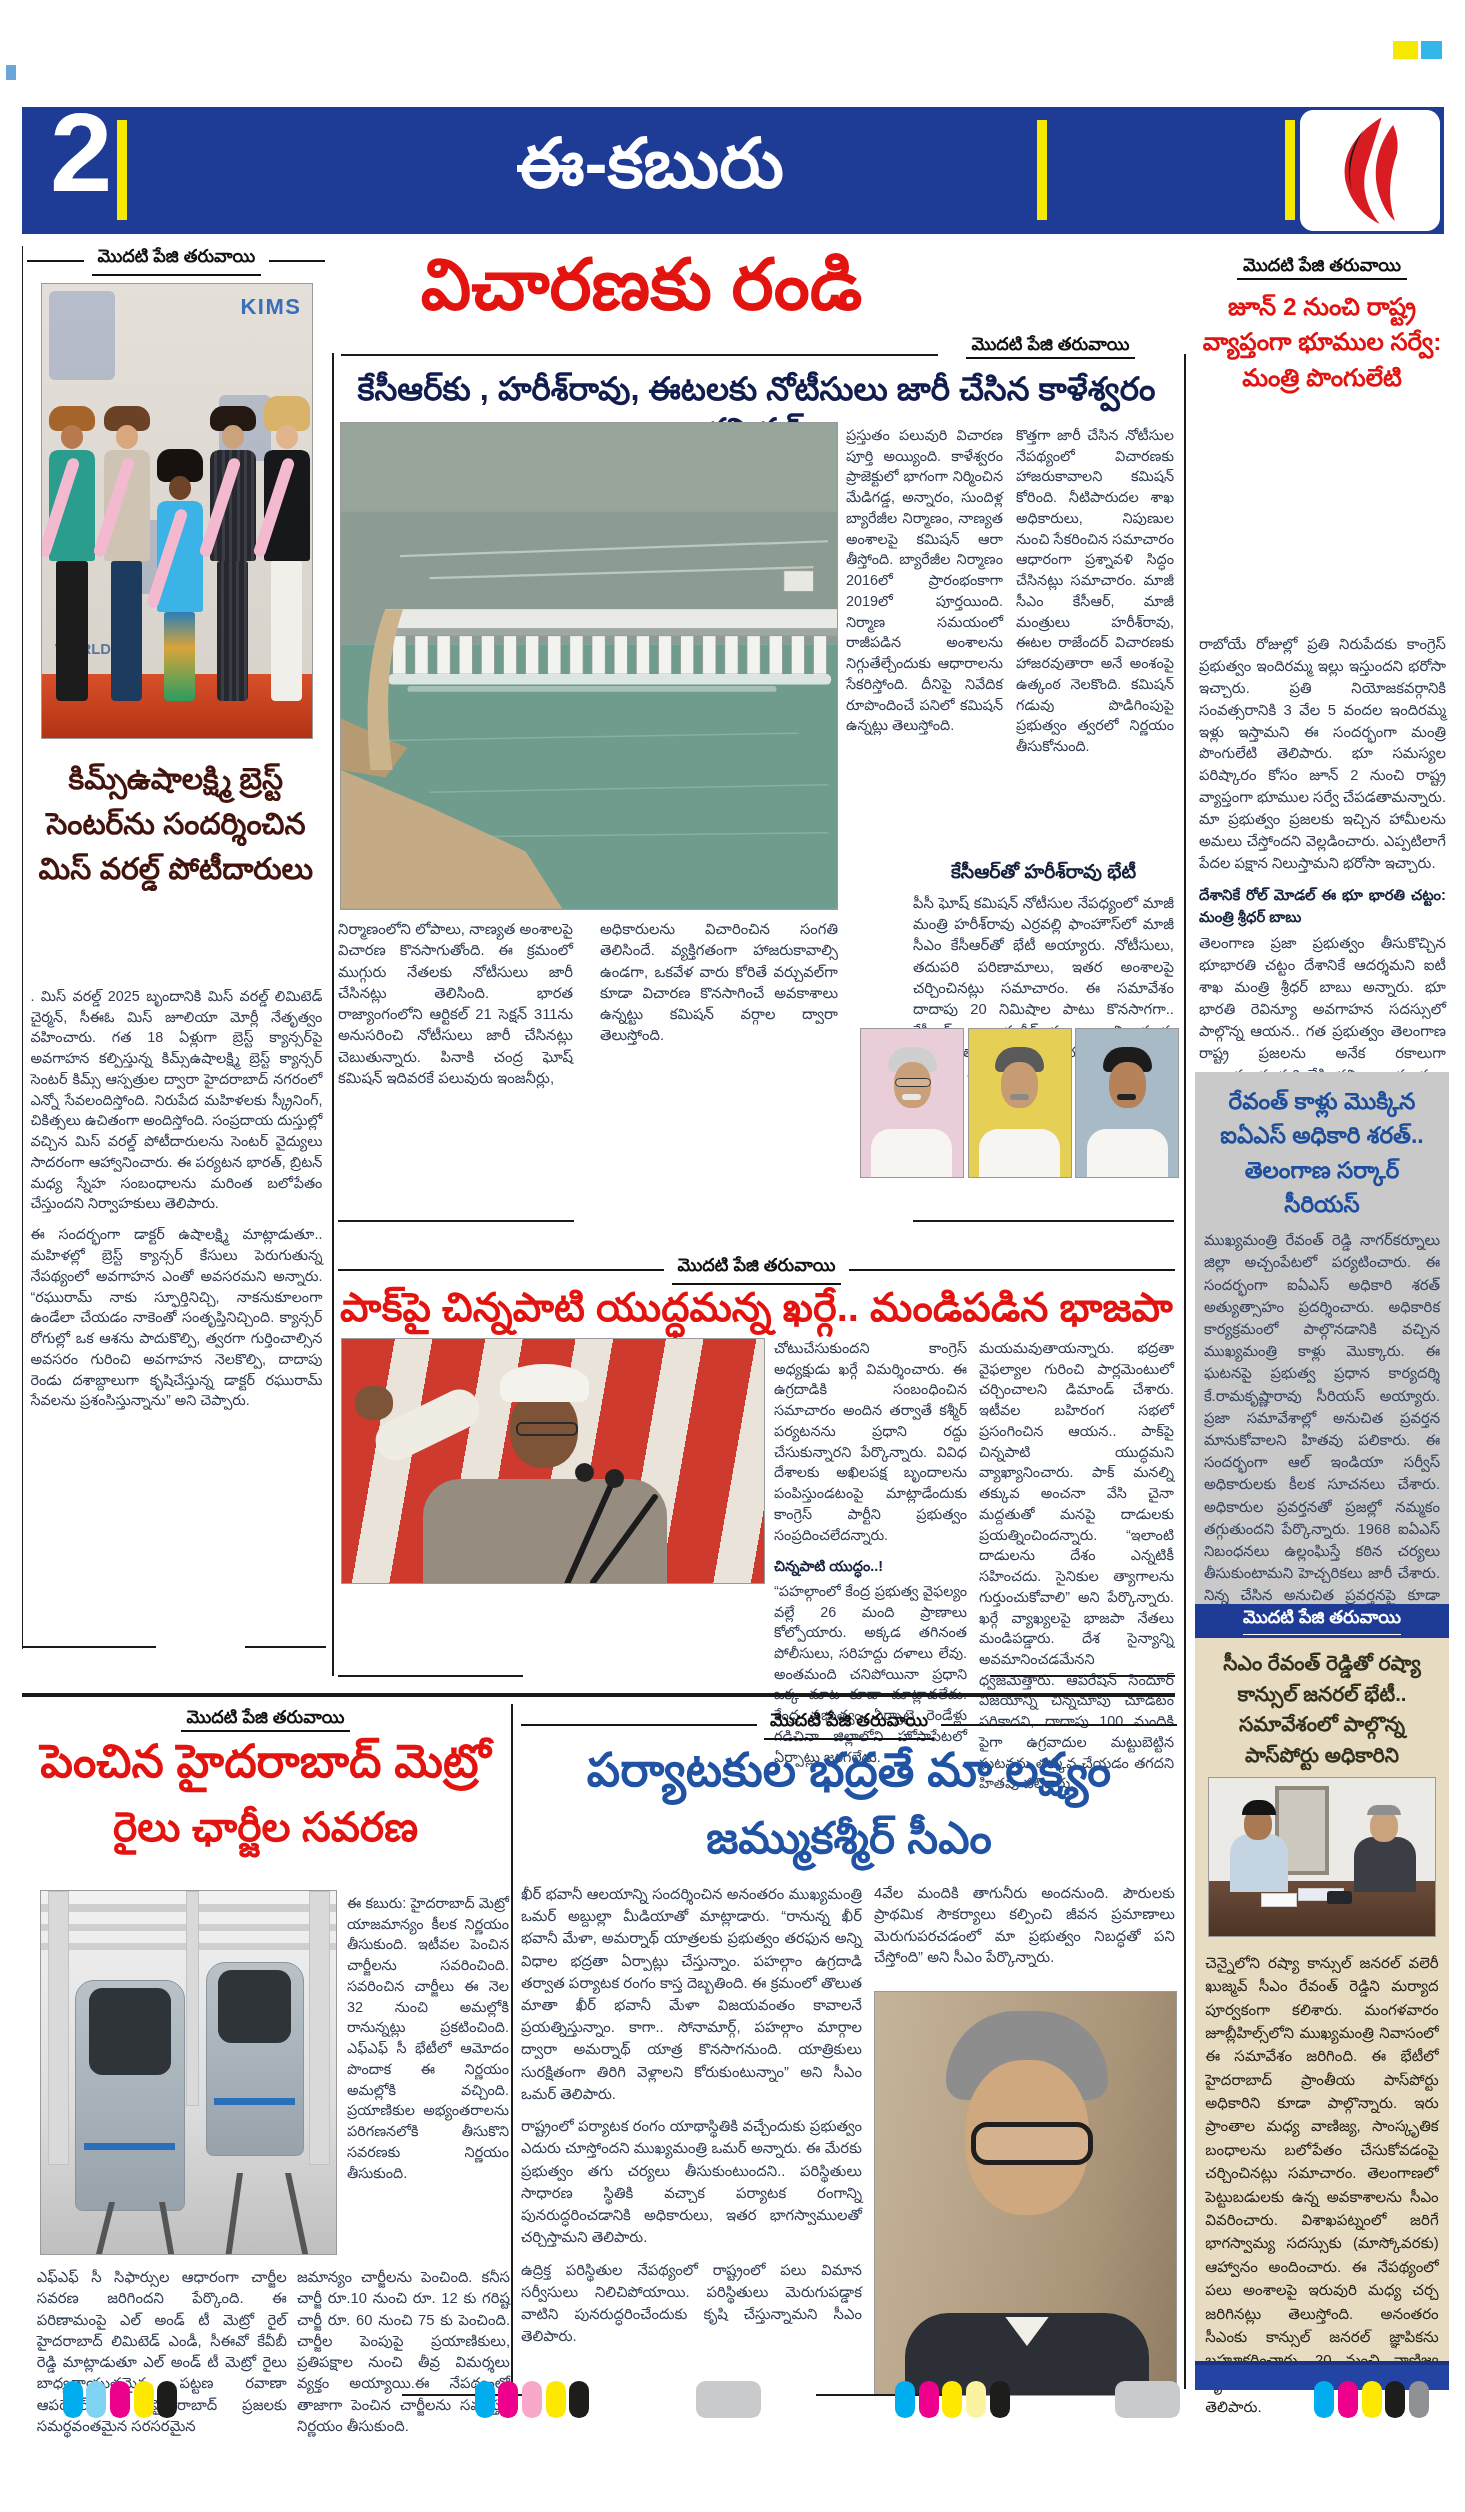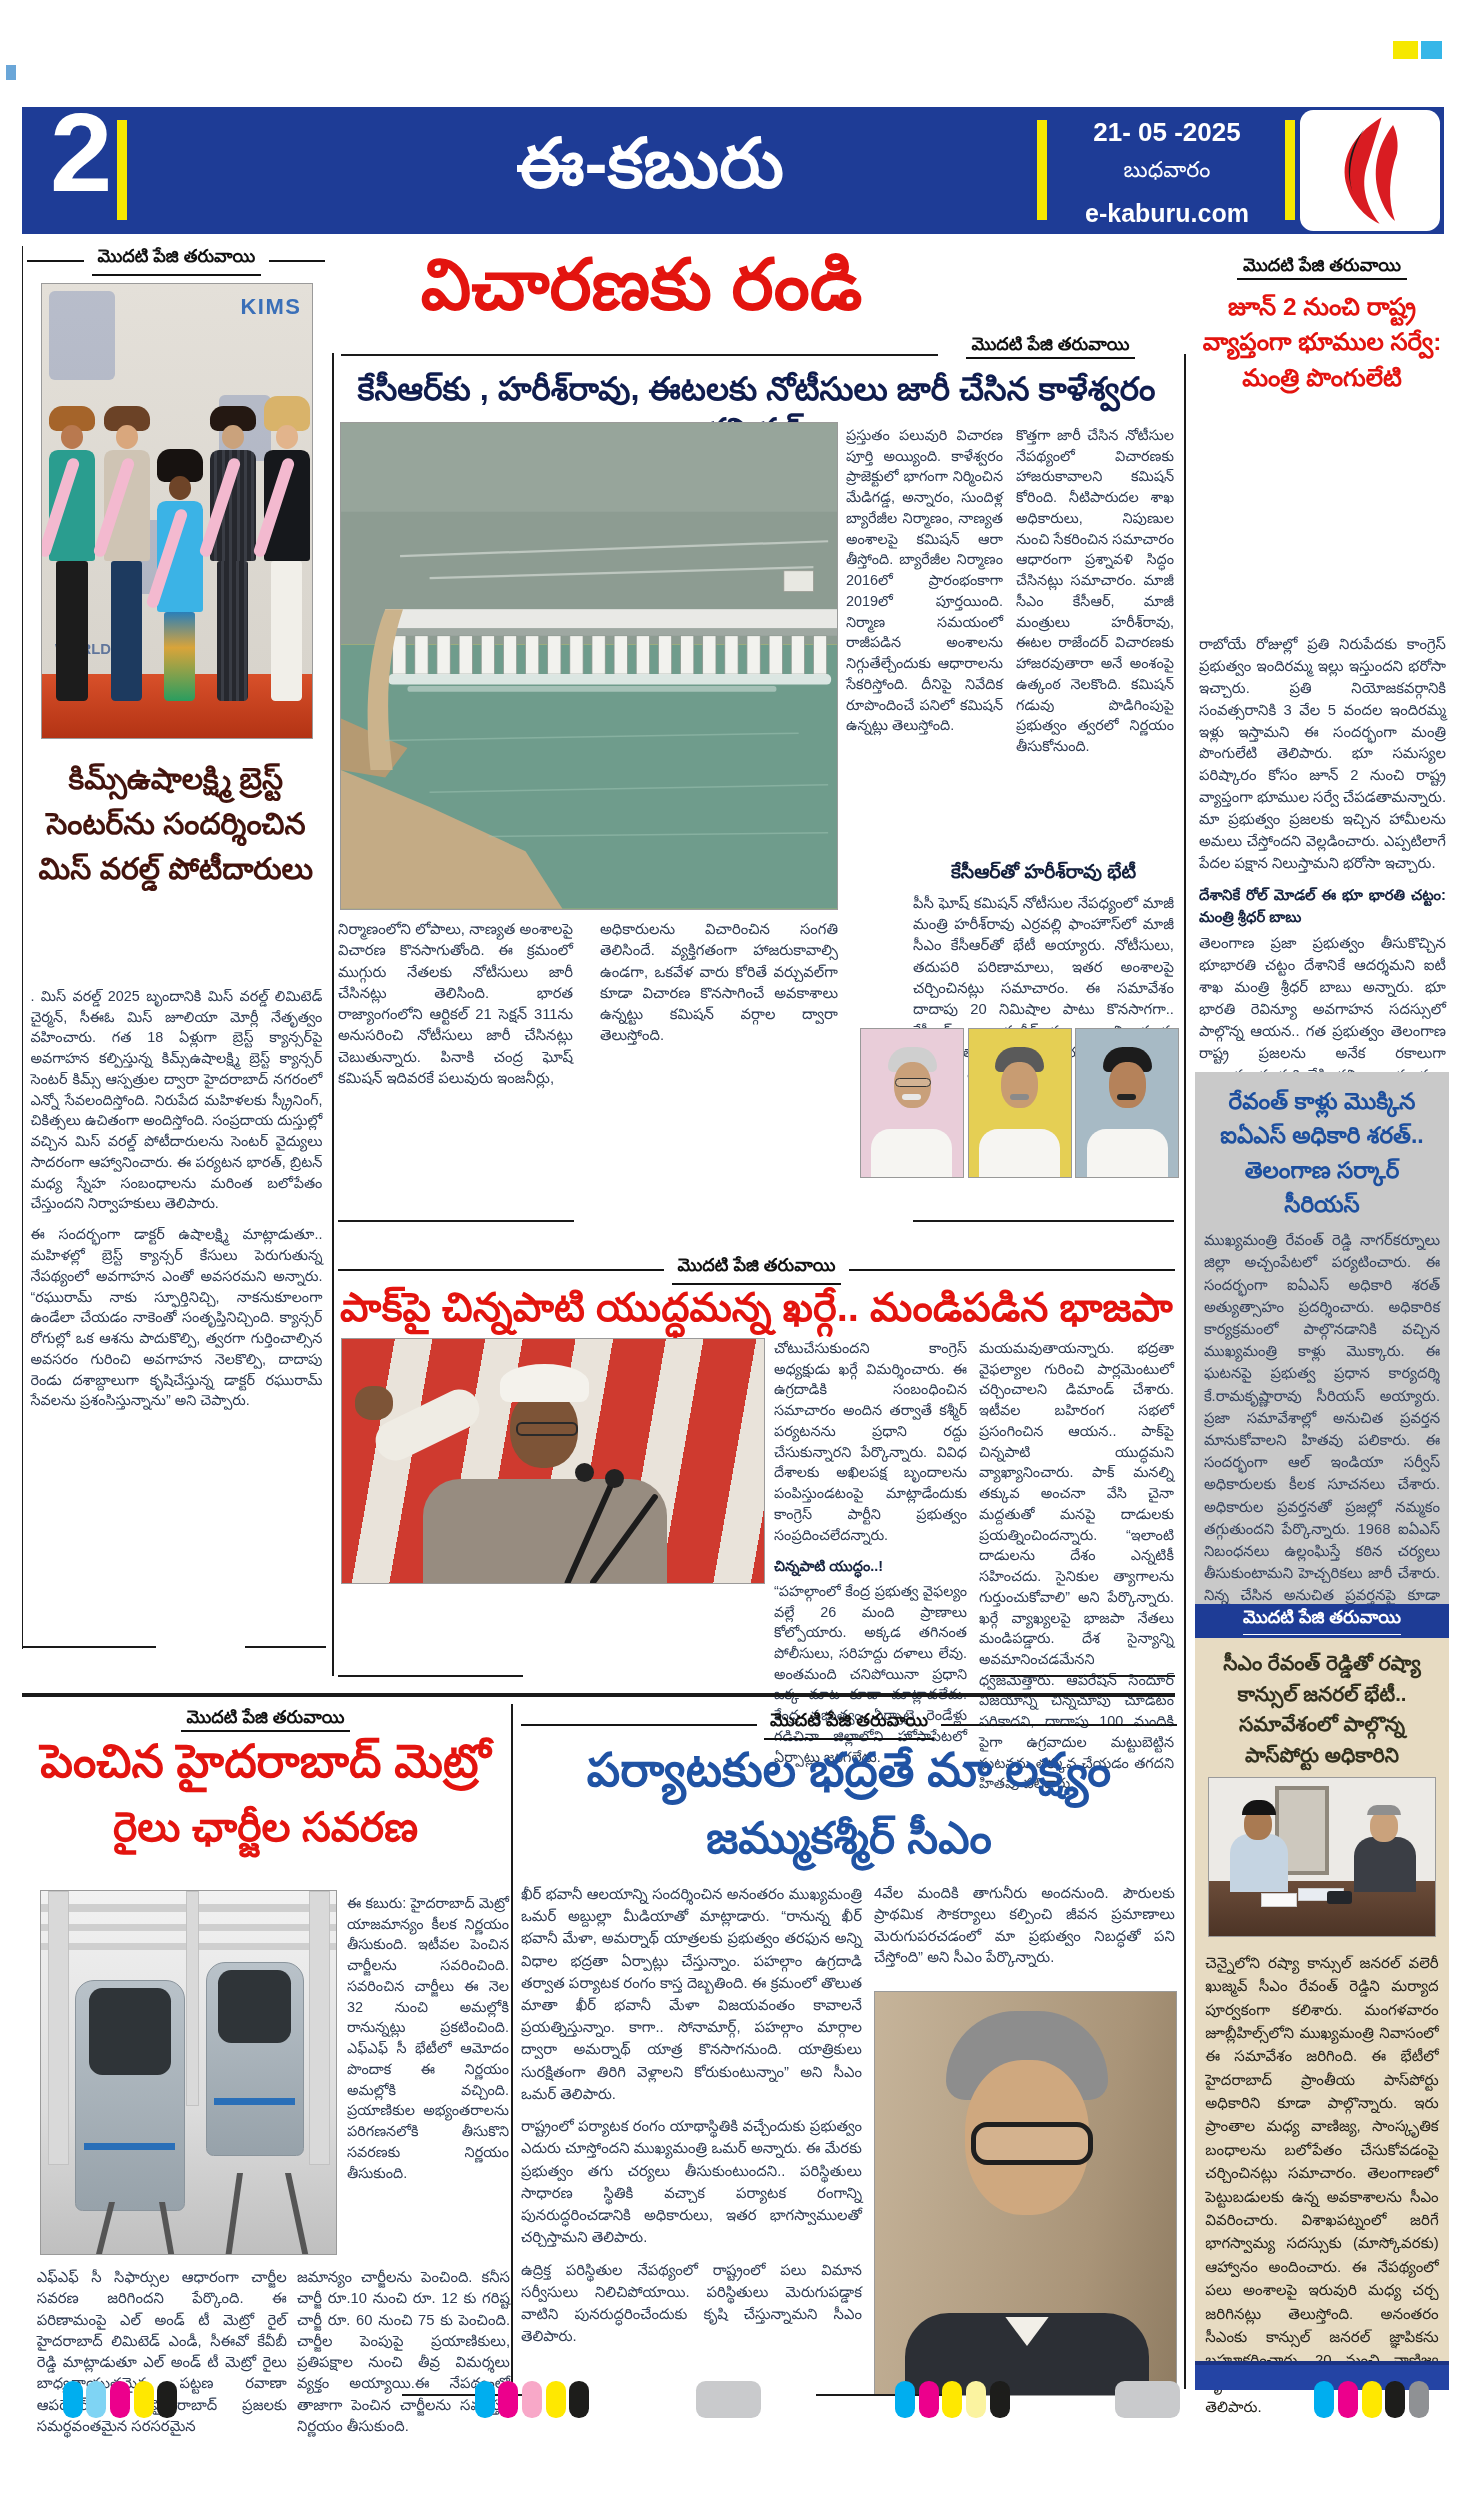--- a/index.html
+++ b/index.html
@@ -22,21 +22,21 @@
   .tag-text{font-weight:800;font-size:17.7px;color:#111;border-bottom:2.2px solid #111;padding:0 5.9px 3px;white-space:nowrap;}
   .tag-plain{position:absolute;text-align:center;font-weight:800;font-size:17.7px;color:#111;}
   .tag-plain span{border-bottom:2.2px solid #111;padding:0 5.9px 3px;}
   .body{font-size:14.4px;line-height:1.44;text-align:justify;color:#2e3b52;}
   .body p{margin:0 0 10.3px 0;}
   .rule{position:absolute;background:#1a1a1a;}
   .hl-red{color:#e3140f;font-weight:800;text-align:center;line-height:1.05;}
   .hl-navy{color:#101d4e;font-weight:800;text-align:center;}
   .hl-maroon{color:#43140e;font-weight:800;text-align:center;line-height:1.5;}
   
-  .photo{position:absolute;overflow:hidden;border:0.7px solid #9a9a9a;background:#fde047;}
+  .photo{position:absolute;overflow:hidden;border:0.7px solid #9a9a9a;background:#7dd3fc;}
   
   .pg-backdrop{position:absolute;inset:0;background:linear-gradient(#e4e0d9,#d6d2ca);}
   .pg-kims{position:absolute;right:10.3px;top:10.3px;color:#3a6fb8;font-weight:800;font-size:22px;letter-spacing:1.5px;}
   .pg-world{position:absolute;left:13.3px;bottom:81px;color:#2d4d86;font-weight:800;font-size:14.8px;opacity:.7;}
   .pg-panel{position:absolute;background:#35529e;opacity:.25;border-radius:5.9px;}
   .pg-floor{position:absolute;left:0;right:0;bottom:0;height:64px;background:linear-gradient(#d8502a,#b33314);}
   .person{position:absolute;bottom:37px;width:46px;}
   .person .hair{height:25px;border-radius:13.3px 13.3px 7.4px 7.4px;}
   .person .face{width:22px;height:23.6px;border-radius:50%;margin:-5.9px auto 0;}
   .person .torso{height:111px;border-radius:8.9px 8.9px 3px 3px;margin-top:1.5px;position:relative;}
@@ -124,25 +124,20 @@
 
   <div class="corner-mark" style="left:1393px;top:41px;width:25px;height:17.7px;background:#f6e800;"></div>
   <div class="corner-mark" style="left:1421px;top:41px;width:20.7px;height:17.7px;background:#35b6e8;"></div>
   <div class="corner-mark" style="left:5.9px;top:65px;width:10.3px;height:14.8px;background:#6aa6d8;"></div>
 
   <div class="banner">
     <div class="page-num">2</div>
     <div class="ybar" style="left:95px;"></div>
     <div class="masthead">ఈ-కబురు</div>
     <div class="ybar" style="left:1015px;"></div>
-    <div class="dateblock">
-      <div class="d1">21- 05 -2025</div>
-      <div class="d2">బుధవారం</div>
-      <div class="d3">e-kaburu.com</div>
-    </div>
     <div class="ybar" style="left:1263px;"></div>
     <div class="logo-box">
       <svg width="96" height="111" viewBox="0 0 100 115">
         <path d="M62 2 C30 22 18 48 26 74 C32 94 48 108 60 113 C44 92 40 70 48 48 C53 32 58 16 62 2Z" fill="#d91c22"></path>
         <path d="M74 10 C56 34 52 60 60 84 C64 96 70 105 76 110 C68 88 70 62 78 40 C80 30 78 18 74 10Z" fill="#d91c22"></path>
         <path d="M44 14 C28 34 24 58 32 80 C26 62 30 36 44 14Z" fill="#1a1a1a"></path>
       </svg>
     </div>
   </div>
 

